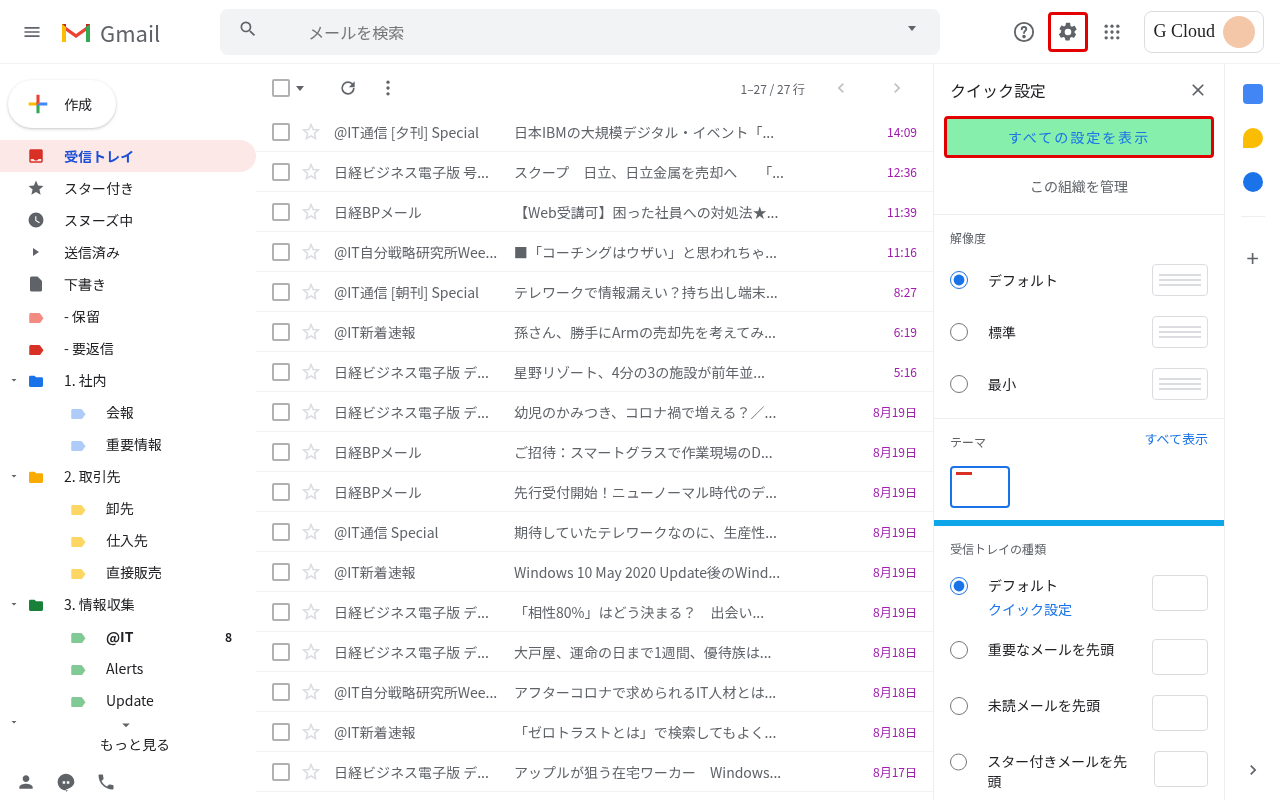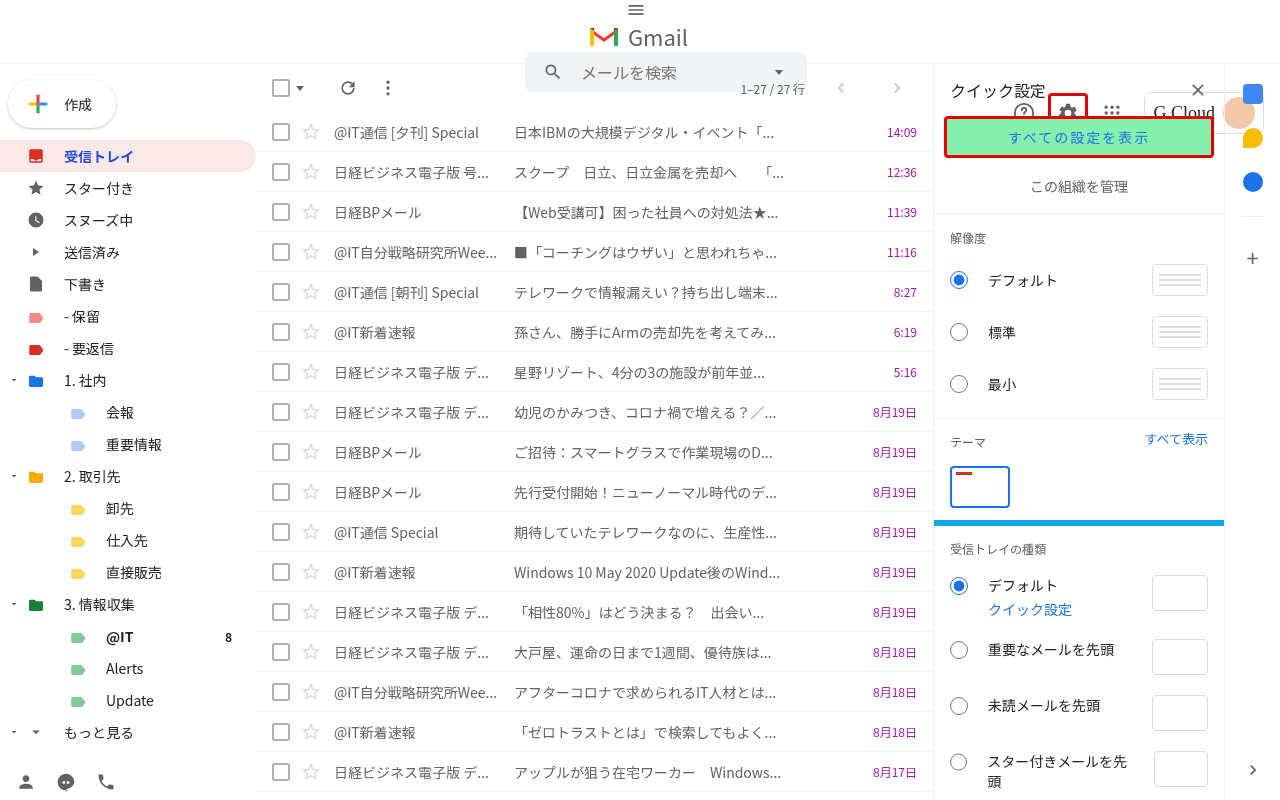--- a/index.html
+++ b/index.html
@@ -1,21 +1,21 @@
 <!DOCTYPE html>
 <html><head>
 <meta charset="utf-8">
 <style>
 * { margin:0; padding:0; box-sizing:border-box; font-family:'Hiragino Kaku Gothic ProN','Noto Sans JP',Arial,sans-serif; }
 body { background:#fff; color:#202124; font-size:14px; overflow:hidden; }
-.header { height:64px; display:flex; align-items:center; padding:0 16px 0 8px; border-bottom:1px solid #f1f3f4;flex-direction:column; }
+.header { height:64px; display:flex; align-items:center; padding:0 16px 0 8px; border-bottom:1px solid #f1f3f4; }
 .menu-btn { width:48px; height:48px; display:flex; align-items:center; justify-content:center; border-radius:50%; cursor:pointer; }
 .logo { display:flex; align-items:center; margin-left:4px; }
 .logo-text { font-size:22px; color:#5f6368; margin-left:8px; }
-.search-bar { flex:1; max-width:720px; height:46px; background:#f1f3f4; border-radius:8px; margin-left:60px; display:flex; align-items:center; padding:0 8px; }
+.search-bar { flex:1; max-width:720px; height:46px; background:#f1f3f4; border-radius:8px; margin-left:60px; display:flex; padding:0 8px;gap:32px; }
 .search-input { flex:1; border:none; background:transparent; font-size:16px; margin-left:8px; outline:none; color:#5f6368; }
 .hdr-right { margin-left:auto; display:flex; align-items:center; gap:4px; }
 .icon-btn { width:40px; height:40px; display:flex; align-items:center; justify-content:center; border-radius:50%; cursor:pointer; color:#5f6368; }
 .gear-highlight { border:3px solid #e20000; border-radius:4px; }
 .account { border:1px solid #dadce0; border-radius:8px; padding:4px 8px; display:flex; align-items:center; gap:8px; margin-left:8px; }
 .account-text { font-family:cursive; font-size:18px; }
 .avatar { width:32px; height:32px; border-radius:50%; background:#f4c7a8; }
 .body { display:flex; height:calc(100vh - 64px); }
 .sidebar { width:256px; padding-top:8px; overflow-y:auto; }
 .compose { display:inline-flex; align-items:center; gap:12px; margin:8px 0 12px 8px; padding:0 24px 0 16px; height:48px; border-radius:24px; box-shadow:0 1px 3px rgba(60,64,67,.3); cursor:pointer; }
@@ -286,21 +286,21 @@
           <span>Alerts</span>
         </div>
         <div class="nav-item sub">
           <span class="ico">
             <svg width="18" height="14" viewBox="0 0 24 18" fill="#81c995">
               <path d="M17.63 5.84C17.27 5.33 16.67 5 16 5L5 5.01C3.9 5.01 3 5.9 3 7v10c0 1.1.9 1.99 2 1.99L16 19c.67 0 1.27-.33 1.63-.84L22 12l-4.37-6.16z"></path>
             </svg>
           </span>
           <span>Update</span>
         </div>
-        <div class="nav-item" style="position: relative;">
+        <div class="nav-item" style="position: relative; flex-direction: column;">
           <span style="position:absolute;left:8px">
             <svg width="12" height="12" viewBox="0 0 24 24" fill="#5f6368">
               <path d="M7 10l5 5 5-5z"></path>
             </svg>
           </span>
           <span class="ico">
             <svg width="18" height="18" viewBox="0 0 24 24" fill="#5f6368">
               <path d="M7 10l5 5 5-5z"></path>
             </svg>
           </span>

